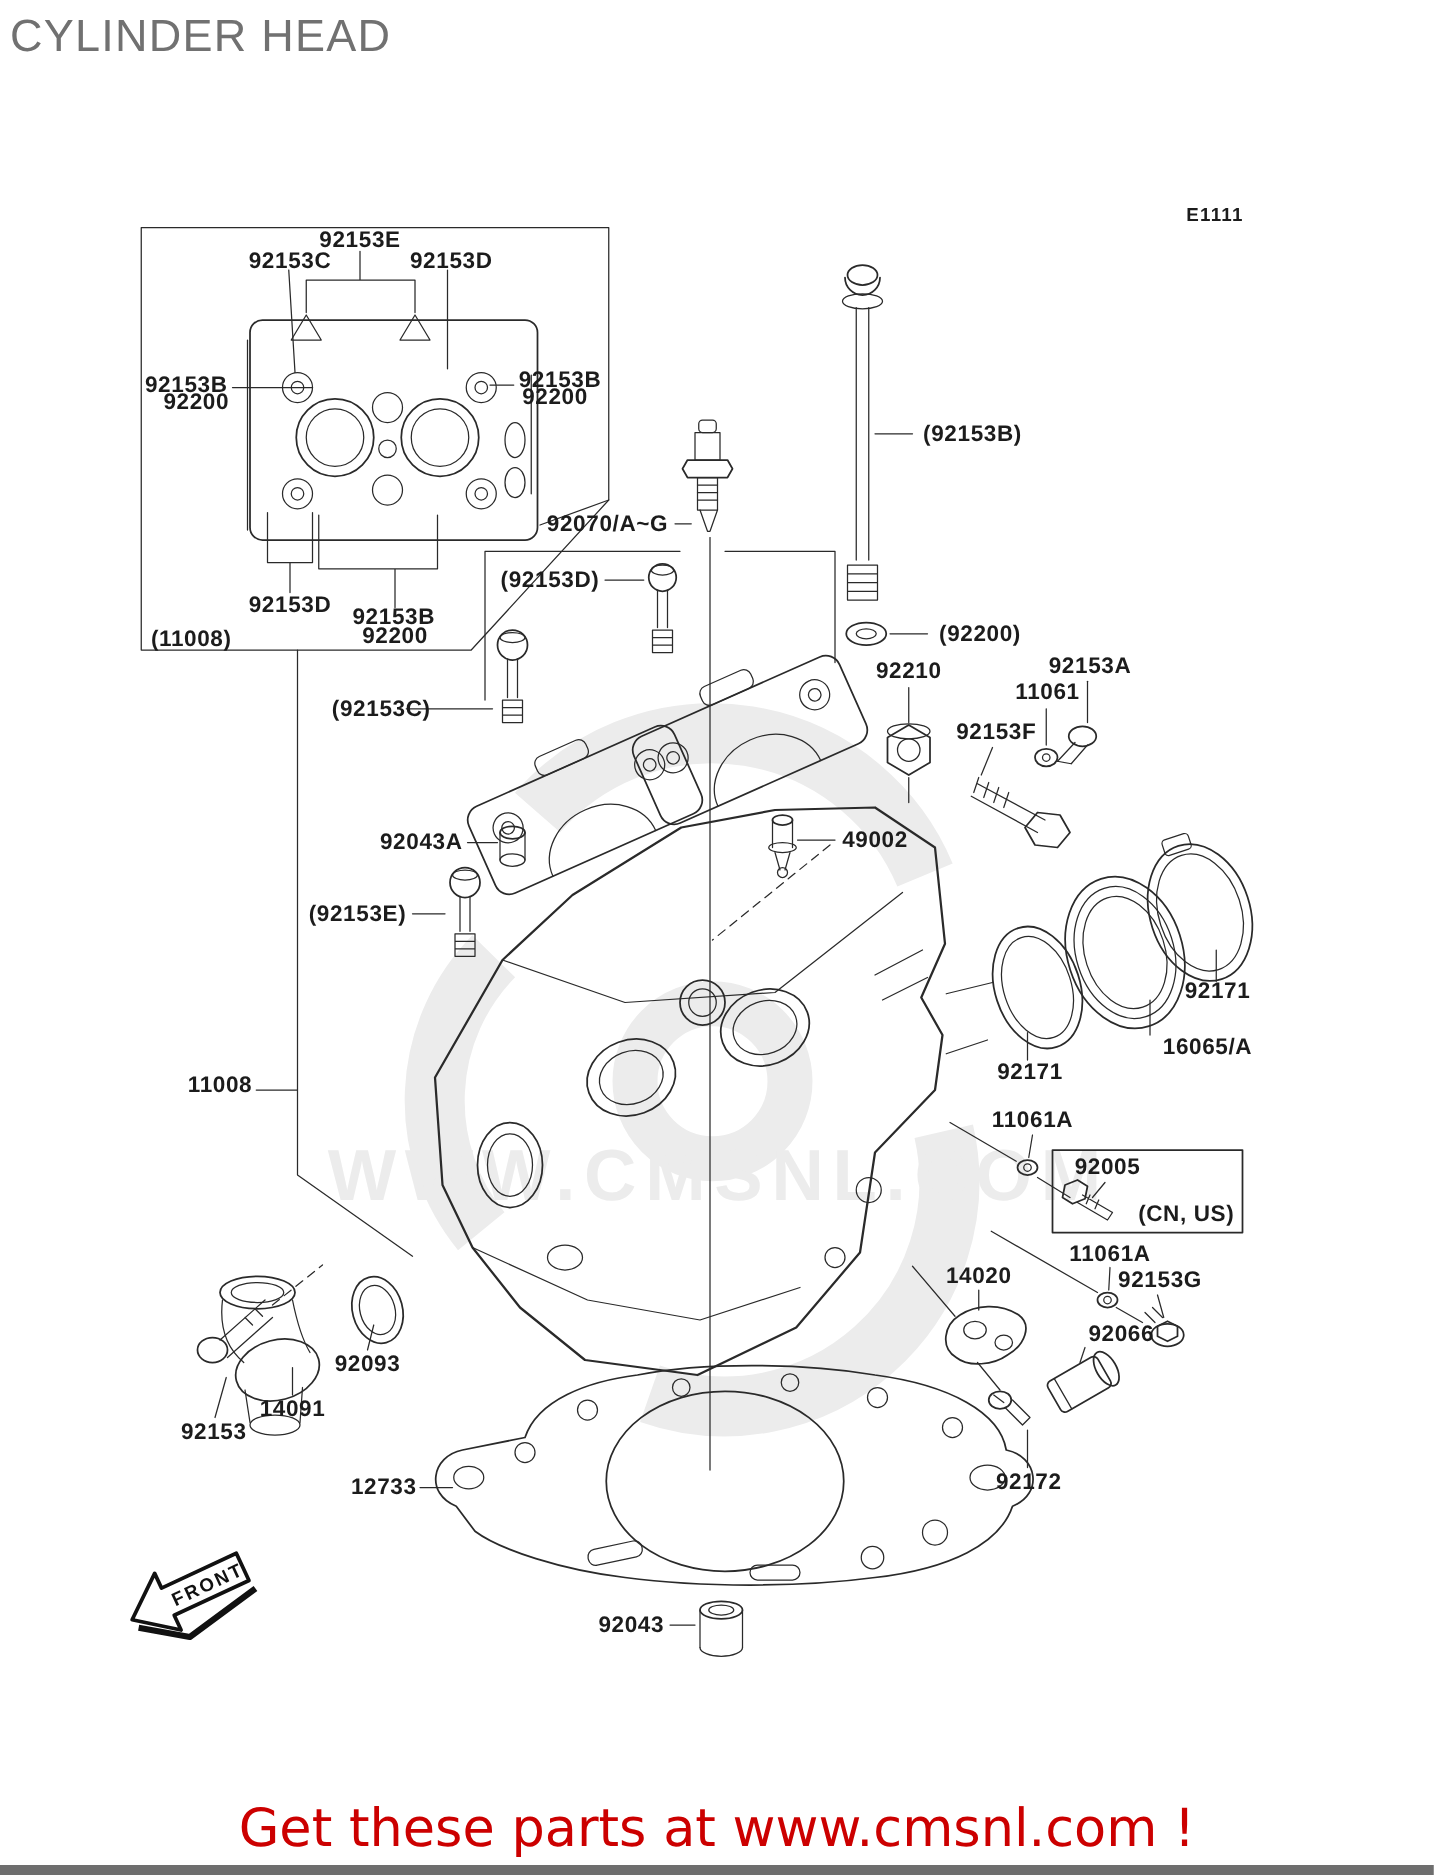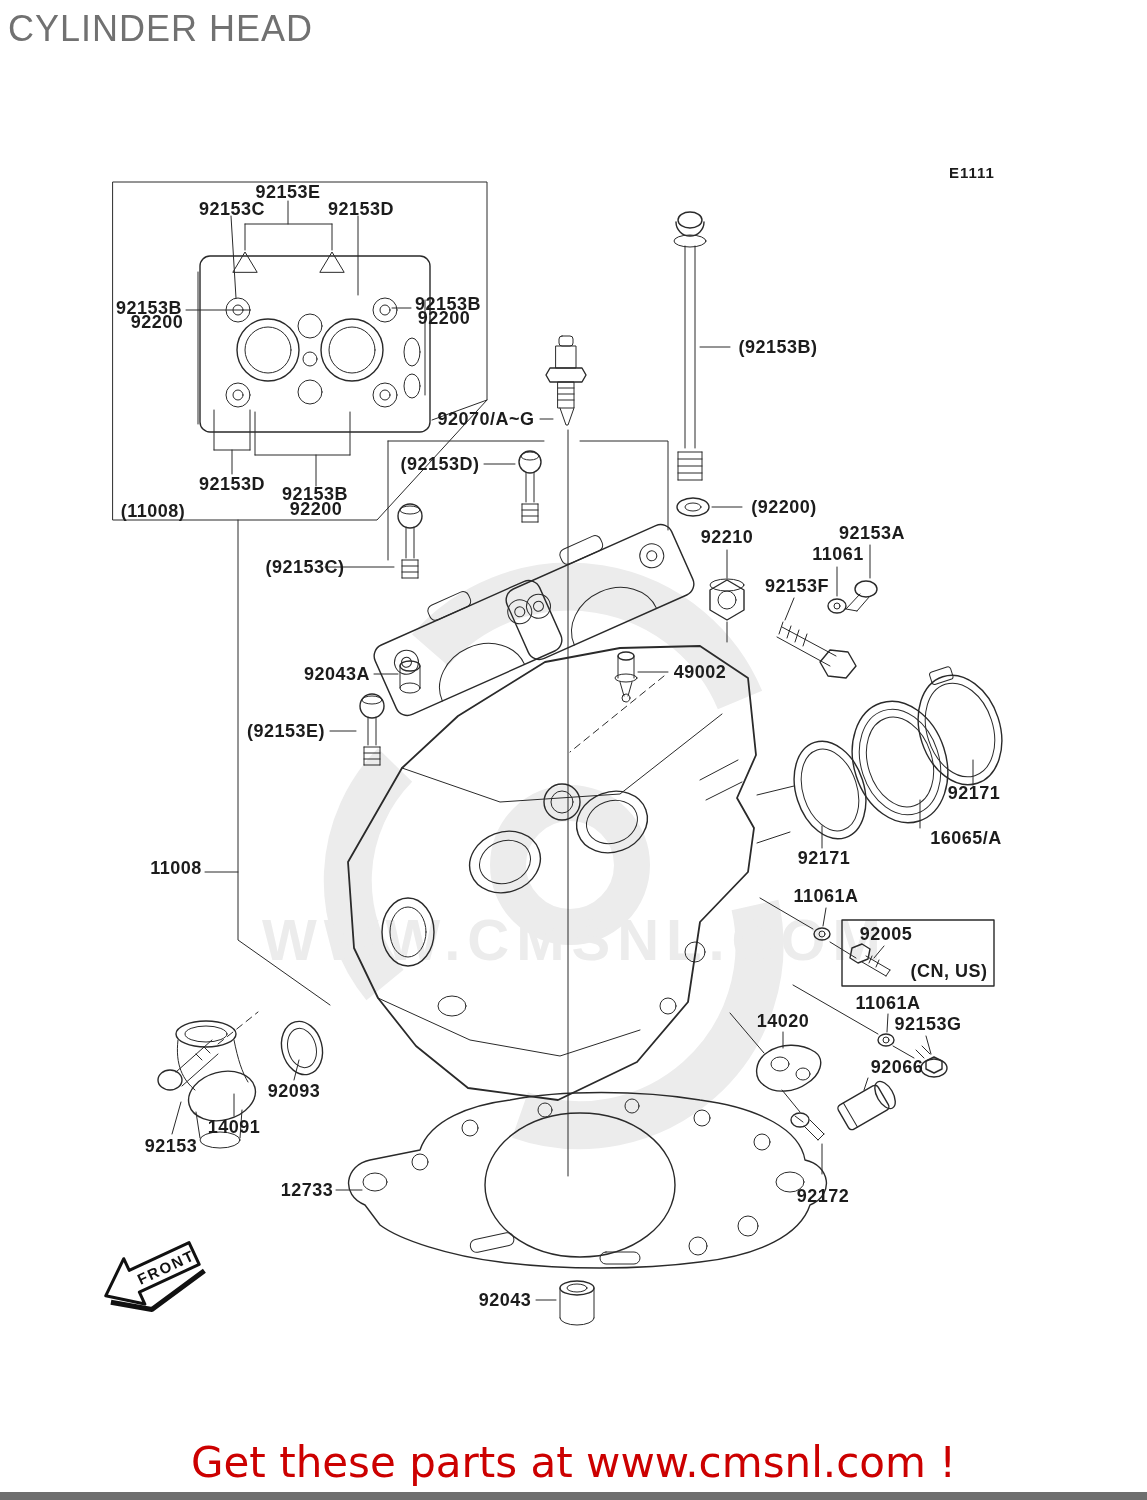--- a/index.html
+++ b/index.html
@@ -341,21 +341,21 @@
       <div class="plabel" style="left: 886px; top: 934px;">92005</div>
       <div class="plabel" style="left: 949px; top: 971px;">(CN, US)</div>
       <div class="plabel" style="left: 888px; top: 1003px;">11061A</div>
       <div class="plabel" style="left: 783px; top: 1021px;">14020</div>
       <div class="plabel" style="left: 928px; top: 1024px;">92153G</div>
       <div class="plabel" style="left: 869px; top: 1067px; margin-left: 28px;">92066</div>
       <div class="plabel" style="left: 294px; top: 1091px;">92093</div>
       <div class="plabel" style="left: 234px; top: 1127px;">14091</div>
       <div class="plabel" style="left: 171px; top: 1146px;">92153</div>
       <div class="plabel" style="left: 307px; top: 1190px;">12733</div>
-      <div class="plabel" style="left: 823px; top: 1186px; margin-top: 10px;">92172</div>
+      <div class="plabel" style="left: 823px; top: 1186px;">92172</div>
       <div class="plabel" style="left: 505px; top: 1300px;">92043</div>
     </div>
 
 <div class="page-title">CYLINDER HEAD</div>
 <div class="diagram-code">E1111</div>
 <div class="footer-link">Get these parts at www.cmsnl.com !</div>
 <div class="footer-bar"></div>
 
 </div>
 

